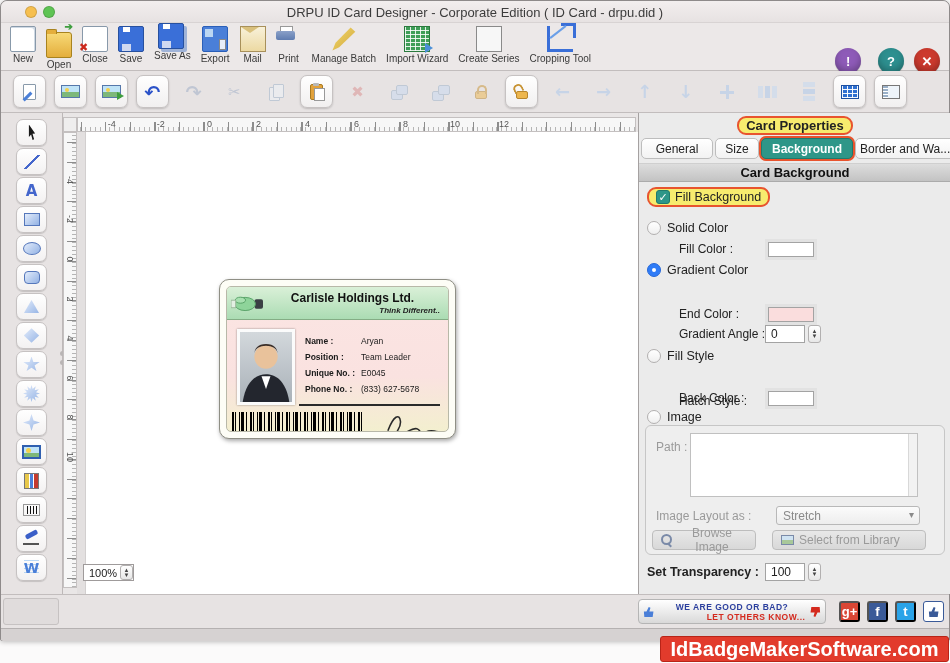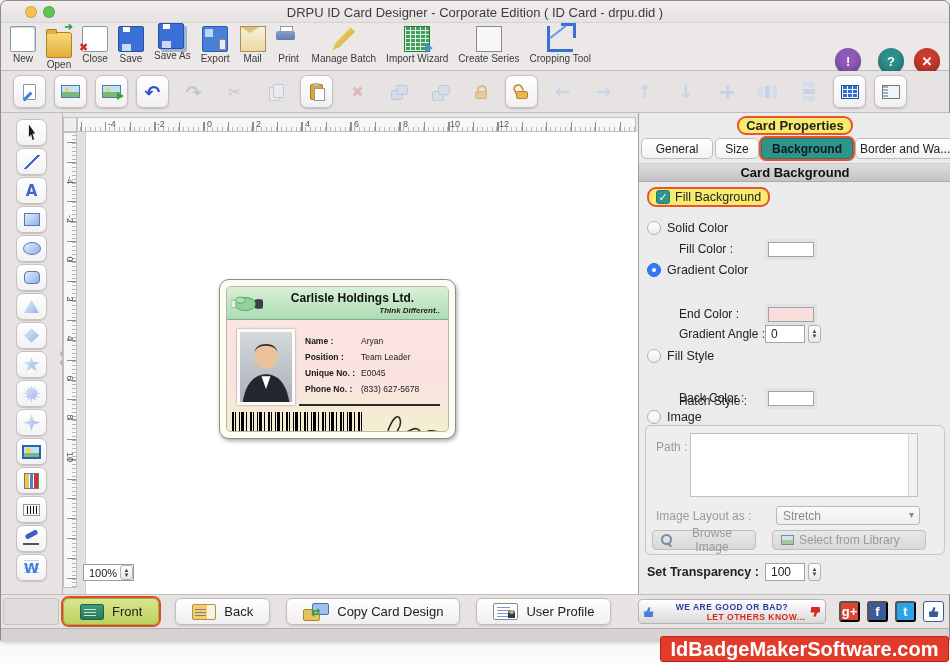--- a/index.html
+++ b/index.html
@@ -64,21 +64,21 @@
     background:repeating-linear-gradient(90deg,#000 0 2px,transparent 2px 3px,#000 3px 4px,transparent 4px 7px,#000 7px 8px,transparent 8px 9px,#000 9px 12px,transparent 12px 14px,#000 14px 15px,transparent 15px 18px); }
   .sign-svg { position:absolute; right:6px; top:122px; }
 
   
   .panel { position:relative; flex:1; background:#ebebeb; border-left:1px solid #a5a1a1; font-size:12px; color:#222; }
   .hl-pill { background:#f7ec6e; border:2px solid #e8542e; border-radius:9px; padding:0 7px; display:inline-flex; align-items:center; }
   .p-title { position:absolute; top:3px; left:0; right:0; display:flex; justify-content:center; }
   .p-title .hl-pill { height:19px; font-size:13px; font-weight:bold; }
   .tabs { position:absolute; top:25px; left:2px; right:2px; height:21px; display:flex; gap:2px; }
   .tab { flex:1; background:linear-gradient(#ffffff,#f2f2f2); border:1px solid #bdbdbd; border-radius:5px; display:flex; align-items:center; justify-content:center; font-size:12px; color:#222; cursor:default; white-space:nowrap; padding:0 4px; }
-  .tab.active { background:#2e9688; color:#0f172a; font-weight:bold; border:1px solid #1f7a6d; box-shadow:0 0 0 2px #e8542e; }
+  .tab.active { background:#2e9688; color:#ffffff; font-weight:bold; border:1px solid #1f7a6d; box-shadow:0 0 0 2px #e8542e; }
   .tab:nth-child(1){ flex:0 0 72px; } .tab:nth-child(2){ flex:0 0 44px; } .tab:nth-child(3){ flex:0 0 92px; }
   .sec-header { position:absolute; top:50px; left:0; right:0; height:19px; background:linear-gradient(#dddddd,#c3c3c3); border-top:1px solid #cfcfcf; border-bottom:1px solid #ababab; text-align:center; font-weight:bold; font-size:13px; line-height:18px; color:#111; }
   .prow { position:absolute; left:8px; right:8px; height:20px; }
   .r-fillbg { top:74px; }
   .r-solid { top:106px; } .r-fillcolor { top:127px; }
   .r-grad { top:148px; } .r-start { top:170px; } .r-end { top:192px; } .r-angle { top:212px; }
   .r-fillstyle { top:234px; } .r-hatch { top:255px;margin-top:24px; } .r-backcolor { top:276px; }
   .r-image { top:295px; }
   .r-trans { top:450px; }
   .radio { position:absolute; left:0; top:2px; width:14px; height:14px; border-radius:50%; background:linear-gradient(#fff,#efefef); border:1px solid #b2b0b0; }
@@ -608,40 +608,20 @@
               <span>▲</span>
               <span>▼</span>
             </span>
         </span>
       </div>
     </div>
   </div>
 
   <div class="bottombar">
     <div class="statuscell"></div>
-    <div class="bbtns">
-        <button class="bbtn active">
-        <span class="ico i-front"></span>
-        <span>Front</span>
-      </button>
-        <button class="bbtn">
-        <span class="ico i-back"></span>
-        <span>Back</span>
-      </button>
-        <button class="bbtn">
-        <span class="ico i-copycd">
-            <span class="arr">⇄</span>
-          </span>
-        <span>Copy Card Design</span>
-      </button>
-        <button class="bbtn">
-        <span class="ico i-profile"></span>
-        <span>User Profile</span>
-      </button>
-      </div>
     <div class="banner">
       <span class="thumb up"></span>
       <span class="l1">WE ARE GOOD OR BAD?</span>
       <span class="l2">LET OTHERS KNOW...</span>
       <span class="thumb down"></span>
     </div>
     <div class="socials">
         <button class="soc s-gp">g+</button>
         <button class="soc s-fb">f</button>
         <button class="soc s-tw">t</button>

